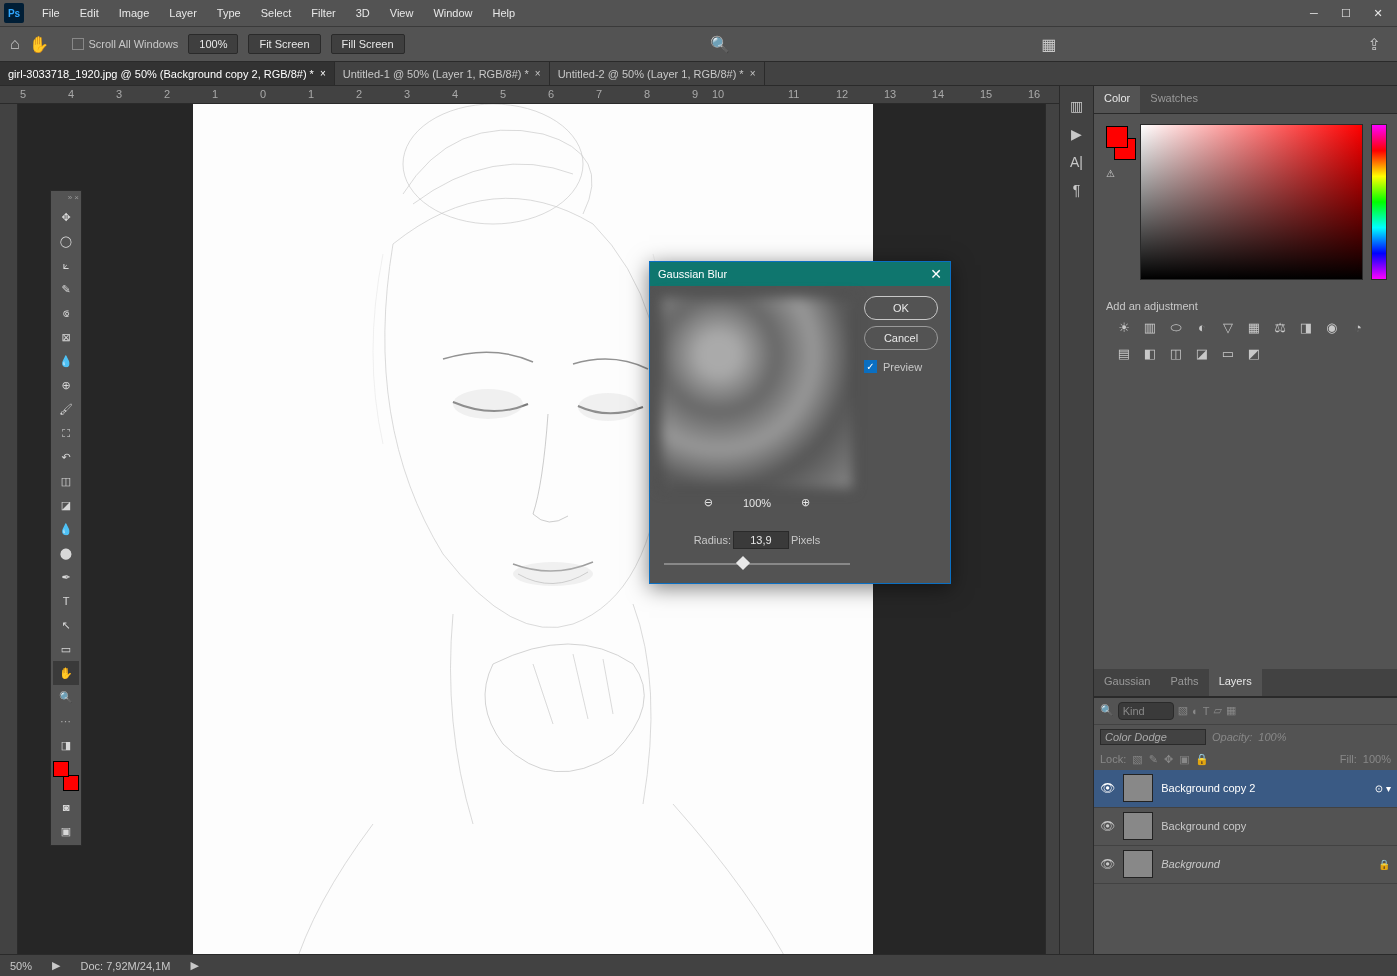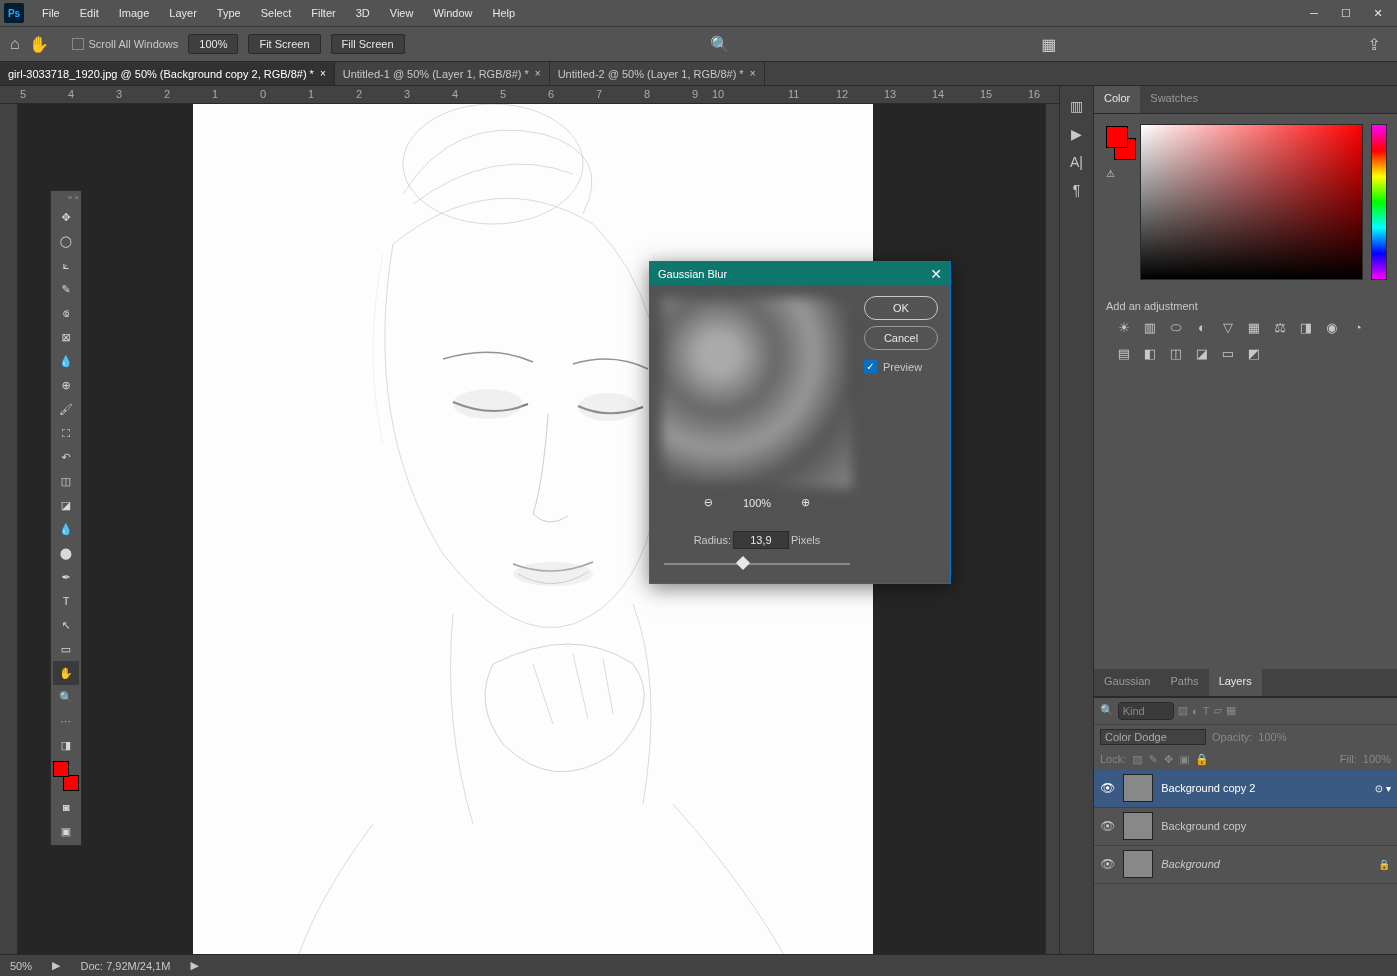--- a/index.html
+++ b/index.html
@@ -68,21 +68,21 @@
 .hue-strip { width: 16px; height: 156px; background: linear-gradient(to bottom, #ff00ff, #ff0000, #ffff00, #00ff00, #00ffff, #0000ff, #ff00ff); border: 1px solid #2a2a2a; }
 
 .adj-panel { padding: 8px 12px; }
 .adj-label { font-size: 11px; color: #c8c8c8; margin-bottom: 6px; }
 .adj-icons { display: flex; flex-wrap: wrap; gap: 10px; padding: 2px 10px; }
 .adj-icons span { color: #c8c8c8; font-size: 13px; width: 16px; text-align: center; }
 
 .layers-panel { flex: 1; display: flex; flex-direction: column; border-top: 1px solid #2a2a2a; }
 .layers-opts { padding: 4px 6px; display: flex; align-items: center; gap: 4px; border-bottom: 1px solid #424242; font-size: 10px; color: #888; }
 .layer-search { background: #3a3a3a; border: 1px solid #2a2a2a; border-radius: 4px; padding: 2px 4px; width: 56px; color: #888; }
-.blend-row { padding: 4px 6px; display: flex; align-items: center; gap: 6px; font-size: 10px; color: #888; }
+.blend-row { padding: 4px 6px; display: flex; align-items: center; gap: 6px; font-size: 10px; color: #888; font-style: italic; }
 .blend-sel { background: #424242; border: 1px solid #2a2a2a; padding: 1px 4px; width: 106px; color: #aaa; }
 .lock-row { padding: 4px 6px; display: flex; align-items: center; gap: 6px; font-size: 10px; color: #888; }
 .layer-list { flex: 1; }
 .layer-row { height: 38px; display: flex; align-items: center; padding: 0 6px; gap: 8px; border-bottom: 1px solid #424242; }
 .layer-row.selected { background: #3a5a84; color: #fff; }
 .eye { font-size: 12px; }
 .layer-thumb { width: 30px; height: 28px; background: #888; border: 1px solid #222; }
 .layer-name { font-size: 11px; }
 .layer-name.italic { font-style: italic; }
 .lock-icon { margin-left: auto; font-size: 10px; }

